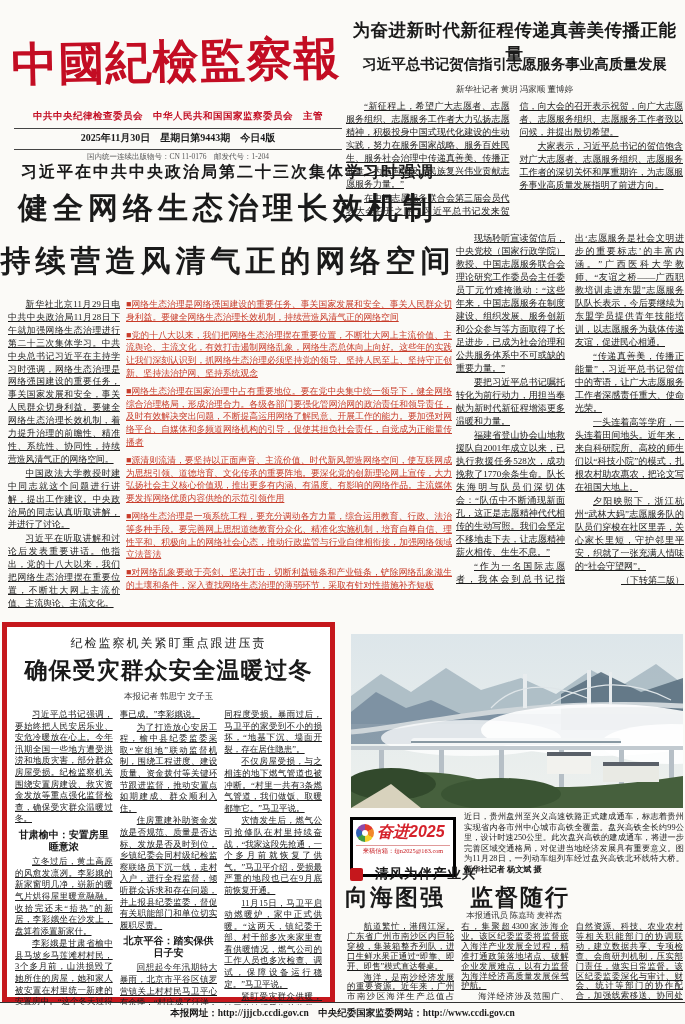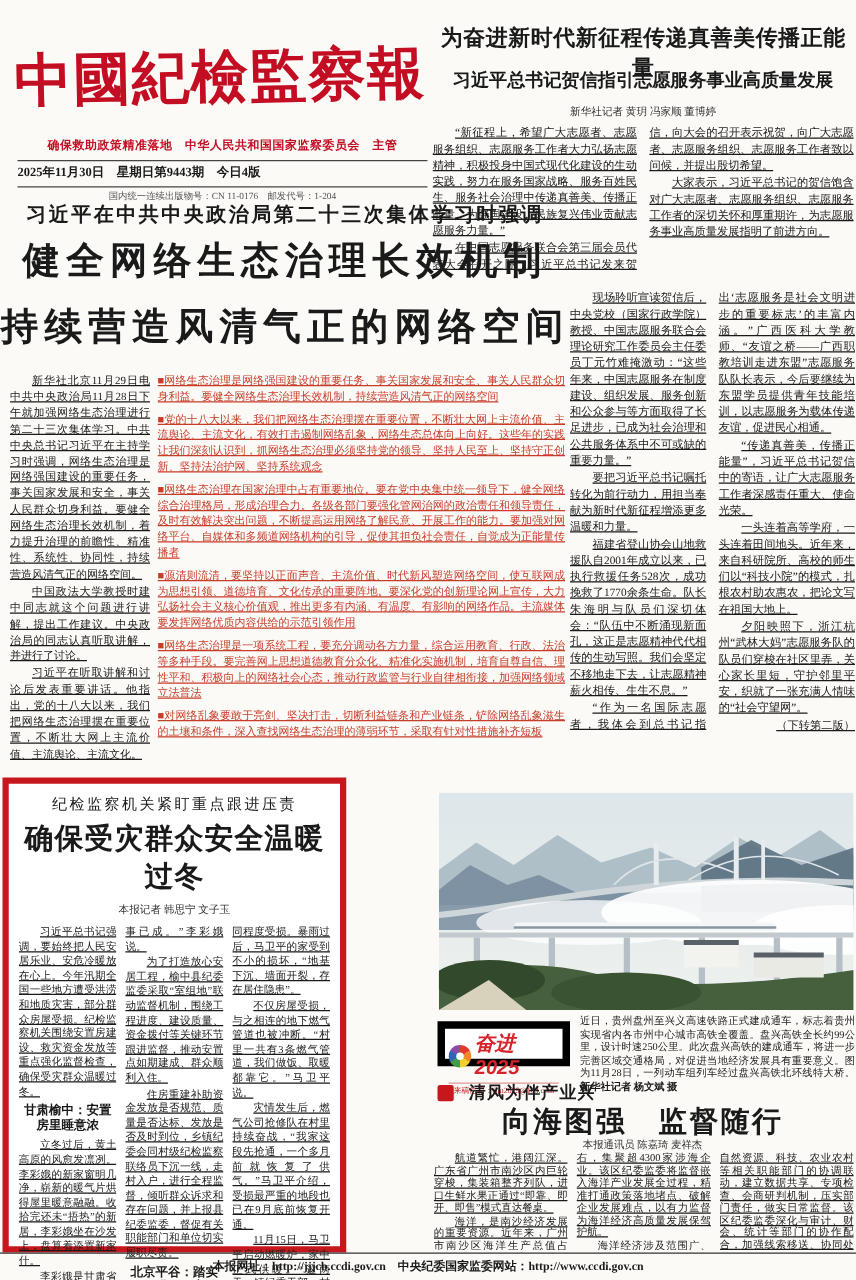--- a/index.html
+++ b/index.html
@@ -11,21 +11,21 @@
   p.noind{text-indent:0;}
   p.jump{text-indent:0;text-align:right;}
 
   
   .mast-title{left:10px;top:16px;width:332px;height:92px;color:#c30d23;
     font-size:46px;font-weight:900;letter-spacing:1px;text-align:center;line-height:92px;
     transform:rotate(-1.2deg);font-family:"Liberation Serif",serif;}
   .mast-sup{left:14px;top:110px;width:328px;color:#c30d23;font-size:9.5px;
     text-align:center;letter-spacing:0.5px;font-weight:700;}
   .rule{background:#444;height:1px;}
-  .daterow{left:14px;top:131px;width:328px;display:flex;justify-content:flex-start;
+  .daterow{left:14px;top:131px;width:328px;display:flex;justify-content:center;
     font-size:10px;font-weight:700;}
   .publine{left:14px;top:152px;width:328px;text-align:center;font-size:7.5px;color:#555;}
 
   
   .vol-h{left:346px;top:18px;width:337px;font-size:17.5px;font-weight:900;text-align:center;
     font-family:"Liberation Sans",sans-serif;letter-spacing:0.5px;}
   .vol-sh{left:346px;top:55px;width:337px;font-size:14.5px;font-weight:700;text-align:center;}
   .vol-by{left:346px;top:84px;width:337px;font-size:8.5px;text-align:center;color:#333;}
   .vol-lead{left:346px;top:100px;width:337px;height:128px;column-count:2;column-gap:10px;
     font-size:9px;line-height:13px;overflow:hidden;}
@@ -36,65 +36,65 @@
   .net-k{left:0;top:162px;width:456px;text-align:center;font-size:16px;font-weight:700;
     letter-spacing:2px;}
   .net-h{left:0;width:456px;text-align:center;font-size:30px;font-weight:900;
     font-family:"Liberation Sans",sans-serif;letter-spacing:5px;white-space:nowrap;}
   .net-c1{left:8px;top:298px;width:112px;height:332px;font-size:8.8px;line-height:12.9px;overflow:hidden;}
   .net-bul{left:126px;top:298px;width:330px;height:332px;font-size:8.8px;line-height:12.8px;
     color:#c83c2a;overflow:hidden;}
   .net-bul p{text-indent:0;margin:0 4px 5px 0;}
 
   
-  .dbox{left:2px;top:622px;width:275px;height:380px;box-sizing:border-box;
+  .dbox{left:2px;top:622px;width:333px;height:380px;box-sizing:border-box;
     border:5px solid #c5171c;background:#fff;padding:6px 8px;}
   .d-k{text-align:center;font-size:12px;letter-spacing:2px;margin-top:2px;}
   .d-h{text-align:center;font-size:23px;font-weight:900;letter-spacing:1px;margin-top:3px;}
   .d-by{text-align:center;font-size:8.5px;color:#333;margin-top:5px;}
   .d-body{display:flex;gap:7px;margin-top:6px;height:296px;overflow:hidden;}
   .d-col{flex:1;font-size:8.5px;line-height:11.6px;overflow:hidden;}
   .sub{font-weight:900;text-align:center;font-size:10px;margin:4px 0;text-indent:0;}
 
   
   .photo{left:351px;top:634px;width:332px;height:174px;overflow:hidden;}
-  .badge{left:350px;top:817px;width:106px;height:36px;border:6px solid #000000;background:#fff;
+  .badge{left:350px;top:817px;width:106px;height:60px;border:3px solid #000000;background:#fff;
     box-sizing:border-box;padding:2px 3px;}
   .badge-top{display:flex;align-items:center;gap:3px;}
   .badge-label{color:#d5222b;font-weight:900;font-style:italic;font-size:16px;
     font-family:"Liberation Sans",sans-serif;}
   .pin{width:18px;height:18px;border-radius:50%;
     background:conic-gradient(#e23b2e 0 60deg,#f2882a 60deg 120deg,#f2d12a 120deg 180deg,#3f9b44 180deg 240deg,#2f63b5 240deg 300deg,#8d48a8 300deg 360deg);position:relative;}
   .pin::after{content:"";position:absolute;left:6px;top:6px;width:6px;height:6px;border-radius:50%;background:#fff;}
   .badge-sub{border-top:1px solid #e09a9a;margin-top:2px;padding-top:1px;
     font-size:6.3px;color:#c5171c;text-align:center;}
   .cap{left:464px;top:812px;width:220px;height:62px;font-size:8.2px;line-height:10.5px;overflow:hidden;}
   .cap .credit{font-weight:700;}
 
   
   .ind-label{left:350px;top:865px;display:flex;align-items:center;gap:12px;}
   .ind-icon{width:13px;height:13px;background:#c5171c;border-radius:2px;display:inline-block;}
   .ind-label-text{font-size:13.5px;font-weight:700;letter-spacing:1px;}
-  .ind-h{left:345px;top:882px;width:338px;text-align:center;font-size:23px;font-weight:900;
+  .ind-h{left:345px;top:882px;width:338px;font-size:23px;font-weight:900;
     letter-spacing:2px;}
   .ind-by{left:345px;top:910px;width:338px;text-align:center;font-size:8.3px;color:#333;}
   .ind-body{left:347px;top:922px;width:336px;height:78px;display:flex;gap:7px;overflow:hidden;}
   .ind-col{flex:1;font-size:8.4px;line-height:9.9px;overflow:hidden;}
 
   
   .f-rule{left:0;top:1002px;width:685px;height:1px;background:#333;}
   .f-text{left:0;top:1007px;width:685px;text-align:center;font-size:9.5px;font-weight:700;}
 </style>
 </head>
 <body>
 
 <div id="page">
 
   <div class="abs mast-title">中國紀檢監察報</div>
-  <div class="abs mast-sup">确保救助政策精准落地　中华人民共和国国家监察委员会　主管</div>
+  <div class="abs mast-sup">中共中央纪律检查委员会　中华人民共和国国家监察委员会　主管</div>
   <div class="abs rule" style="left:14px;top:128px;width:328px;"></div>
   <div class="abs daterow">
     <span>2025年11月30日　星期日</span>
     <span>第9443期　今日4版</span>
   </div>
   <div class="abs rule" style="left:14px;top:149px;width:328px;"></div>
   <div class="abs publine">国内统一连续出版物号：CN 11-0176　邮发代号：1-204</div>
 
   <div class="abs vol-h">为奋进新时代新征程传递真善美传播正能量</div>
   <div class="abs vol-sh">习近平总书记贺信指引志愿服务事业高质量发展</div>

